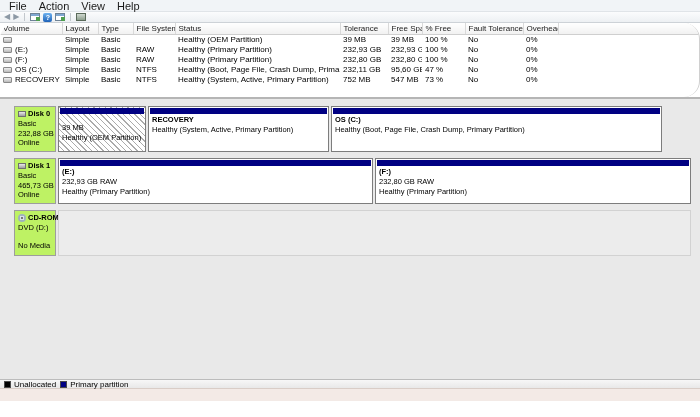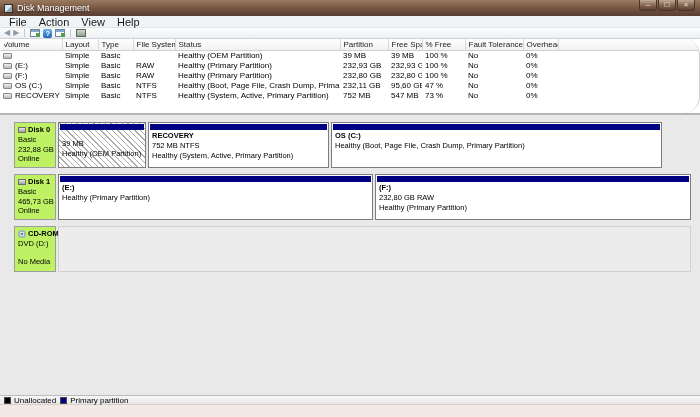--- a/index.html
+++ b/index.html
@@ -78,29 +78,20 @@
 
   
   .strip { height:13px; background:#f3eae6; border-top:1px solid #d9cdc7; }
 </style>
 </head>
 <body>
 
 <div class="screen">
   <div>
 
-    <div class="titlebar">
-      <div class="app-icon"></div>
-      <span class="title-text">Disk Management</span>
-      <div class="win-controls">
-        <div class="win-btn">–</div>
-        <div class="win-btn">□</div>
-        <div class="win-btn">×</div>
-      </div>
-    </div>
 
     <div class="menubar">
       <span class="menu-item">File</span>
       <span class="menu-item">Action</span>
       <span class="menu-item">View</span>
       <span class="menu-item">Help</span>
     </div>
 
     <div class="toolbar">
       <span class="nav-arrow">◀</span>
@@ -128,21 +119,21 @@
             <col style="width:35px">
             <col>
         </colgroup>
         <tbody>
             <tr>
           <th>Volume</th>
           <th>Layout</th>
           <th>Type</th>
           <th>File System</th>
           <th>Status</th>
-          <th>Partition</th>
+          <th>Tolerance</th>
           <th>Free Spa...</th>
           <th>% Free</th>
           <th>Fault Tolerance</th>
           <th>Overhead</th>
           <th></th>
         </tr>
         <tr>
           <td>
                 <div class="vol-cell">
                   <span class="drive-ico"></span>
@@ -253,21 +244,20 @@
             <div class="pbar" style="background: rgb(0, 0, 130);"></div>
             <div class="ptxt">
               <div>39 MB</div>
               <div>Healthy (OEM Partition)</div>
             </div>
           </div>
           <div class="part" style="width: 181px;">
             <div class="pbar" style="background: rgb(0, 0, 130);"></div>
             <div class="ptxt">
               <div class="pname">RECOVERY</div>
-              <div>752 MB NTFS</div>
               <div>Healthy (System, Active, Primary Partition)</div>
             </div>
           </div>
           <div class="part" style="width: 331px;">
             <div class="pbar" style="background: rgb(0, 0, 130);"></div>
             <div class="ptxt">
               <div class="pname">OS (C:)</div>
               <div>Healthy (Boot, Page File, Crash Dump, Primary Partition)</div>
             </div>
           </div>
@@ -282,20 +272,21 @@
             </div>
           <div>Basic</div>
           <div>465,73 GB</div>
           <div>Online</div>
         </div>
         <div class="parts">
           <div class="part" style="width: 315px;">
             <div class="pbar" style="background: rgb(0, 0, 130);"></div>
             <div class="ptxt">
               <div class="pname">(E:)</div>
+              <div>232,93 GB RAW</div>
               <div>Healthy (Primary Partition)</div>
             </div>
           </div>
           <div class="part" style="width: 316px;">
             <div class="pbar" style="background: rgb(0, 0, 130);"></div>
             <div class="ptxt">
               <div class="pname">(F:)</div>
               <div>232,80 GB RAW</div>
               <div>Healthy (Primary Partition)</div>
             </div>

